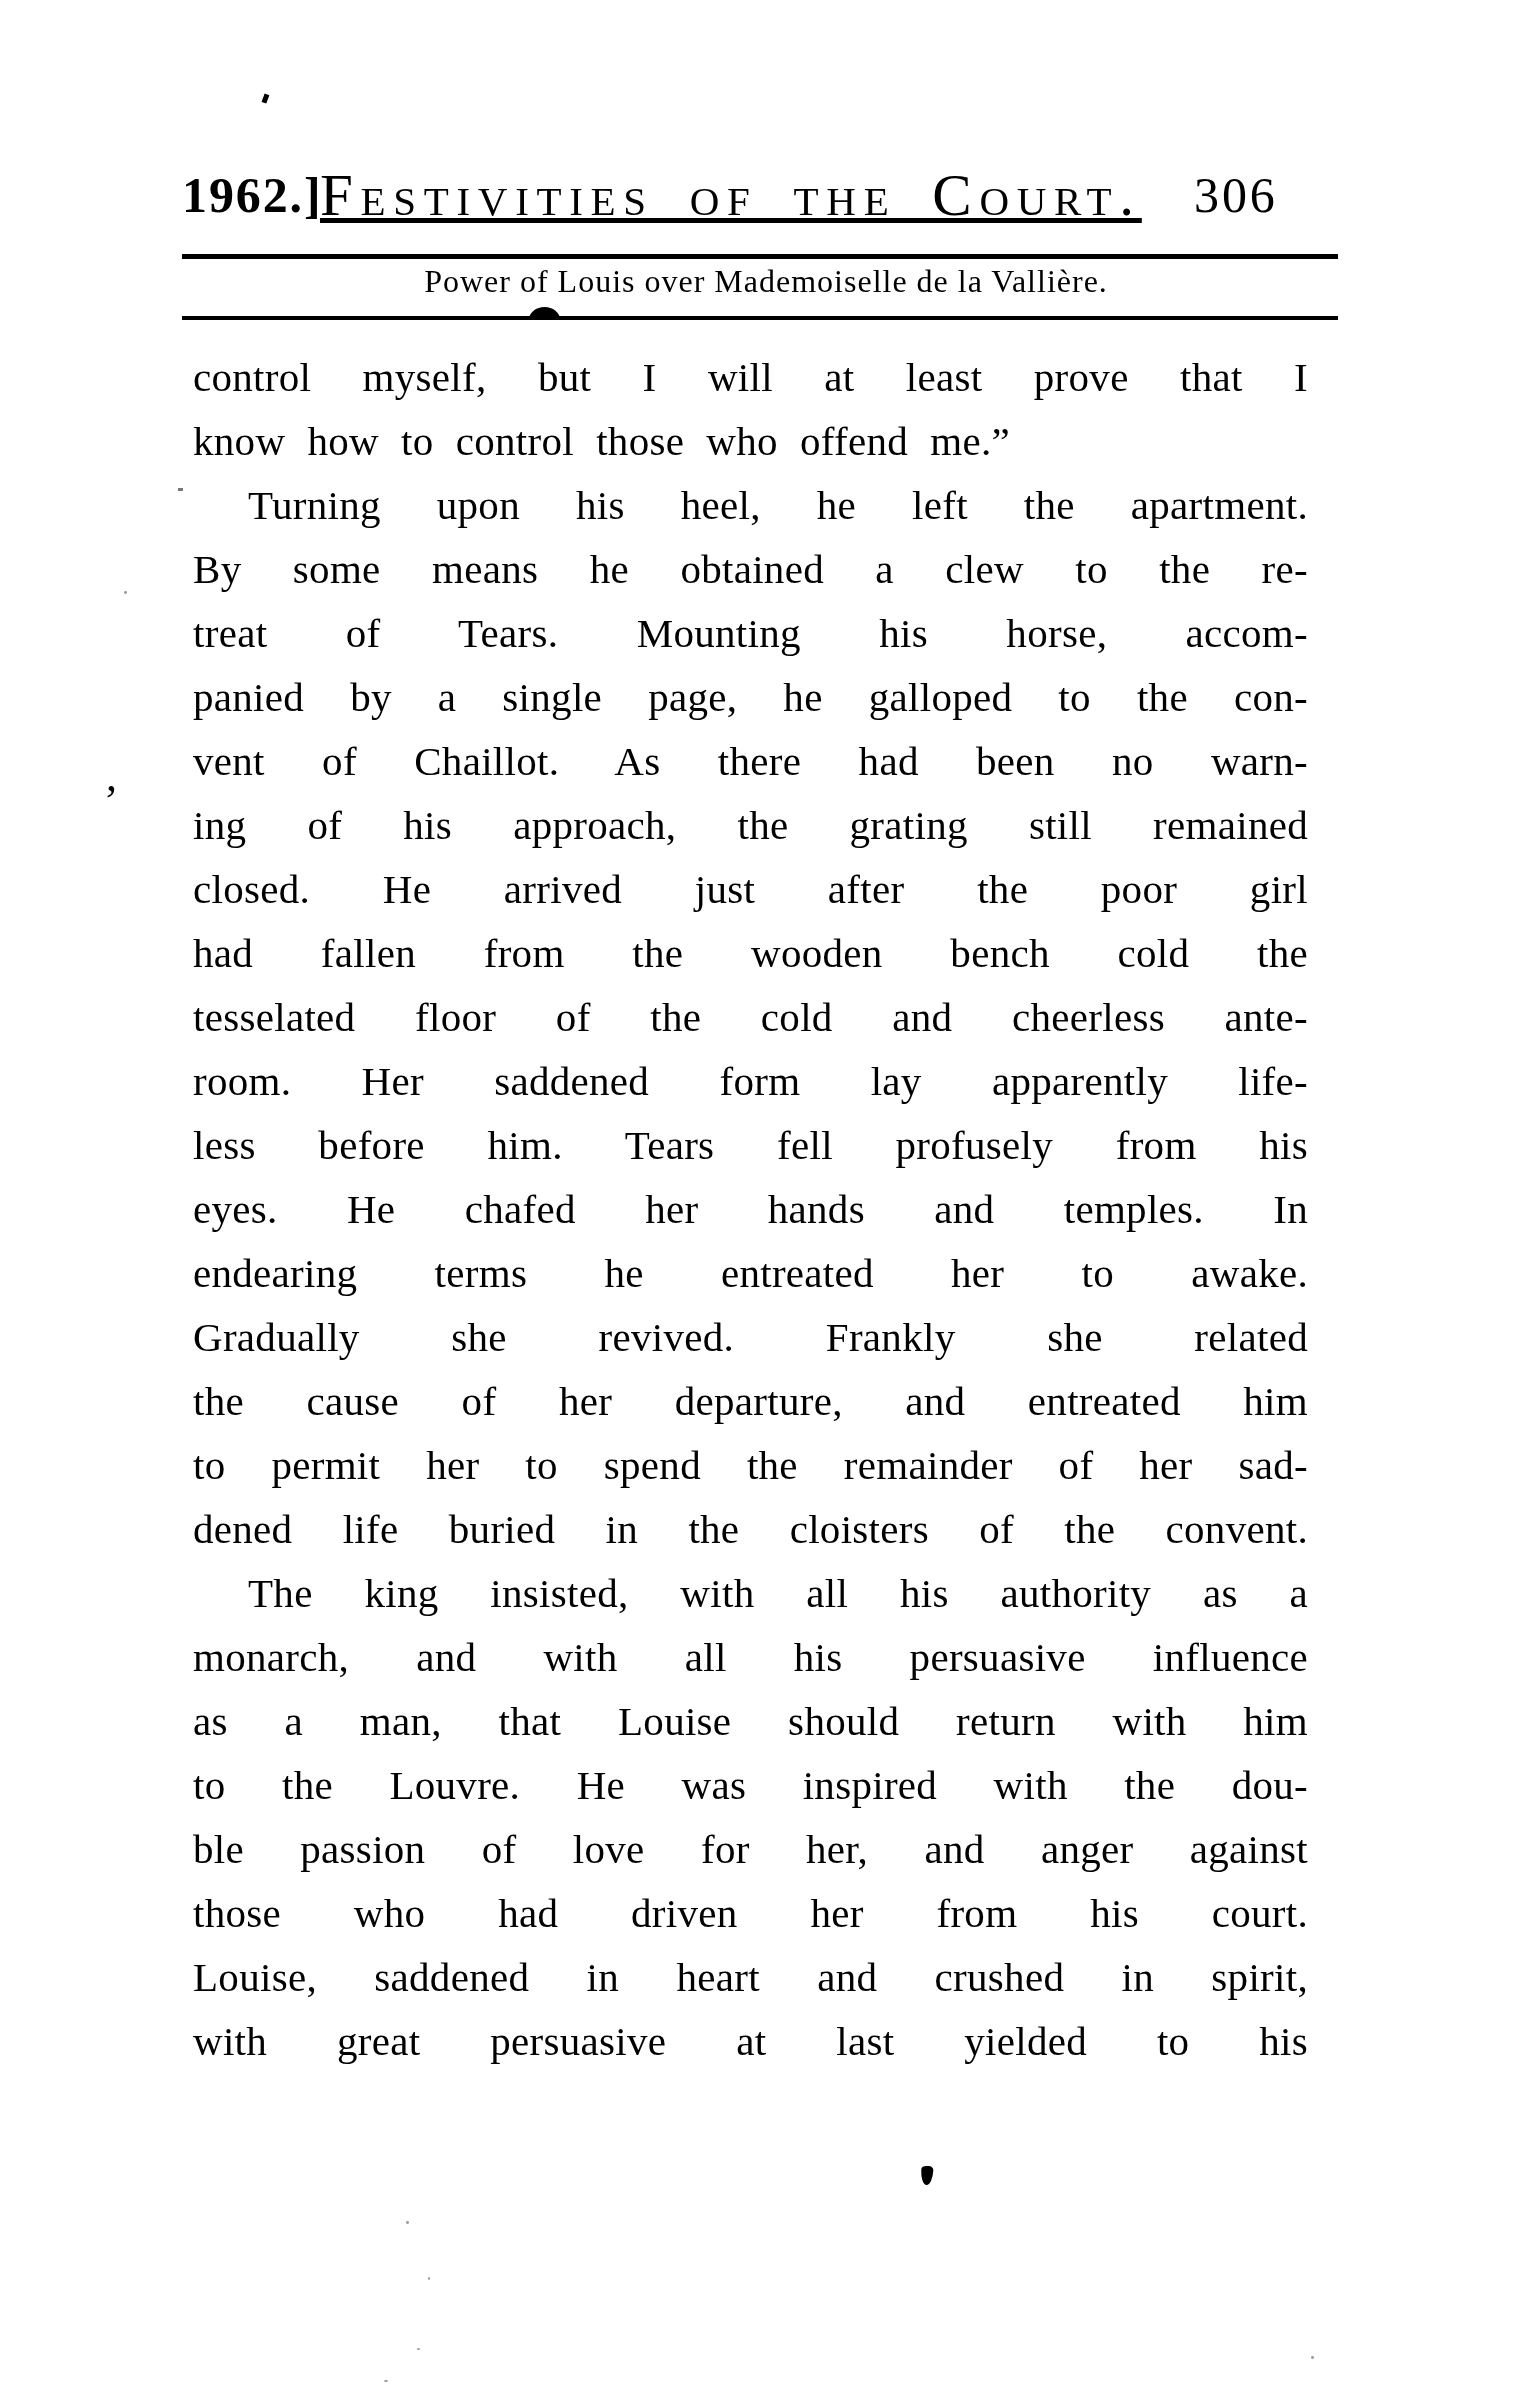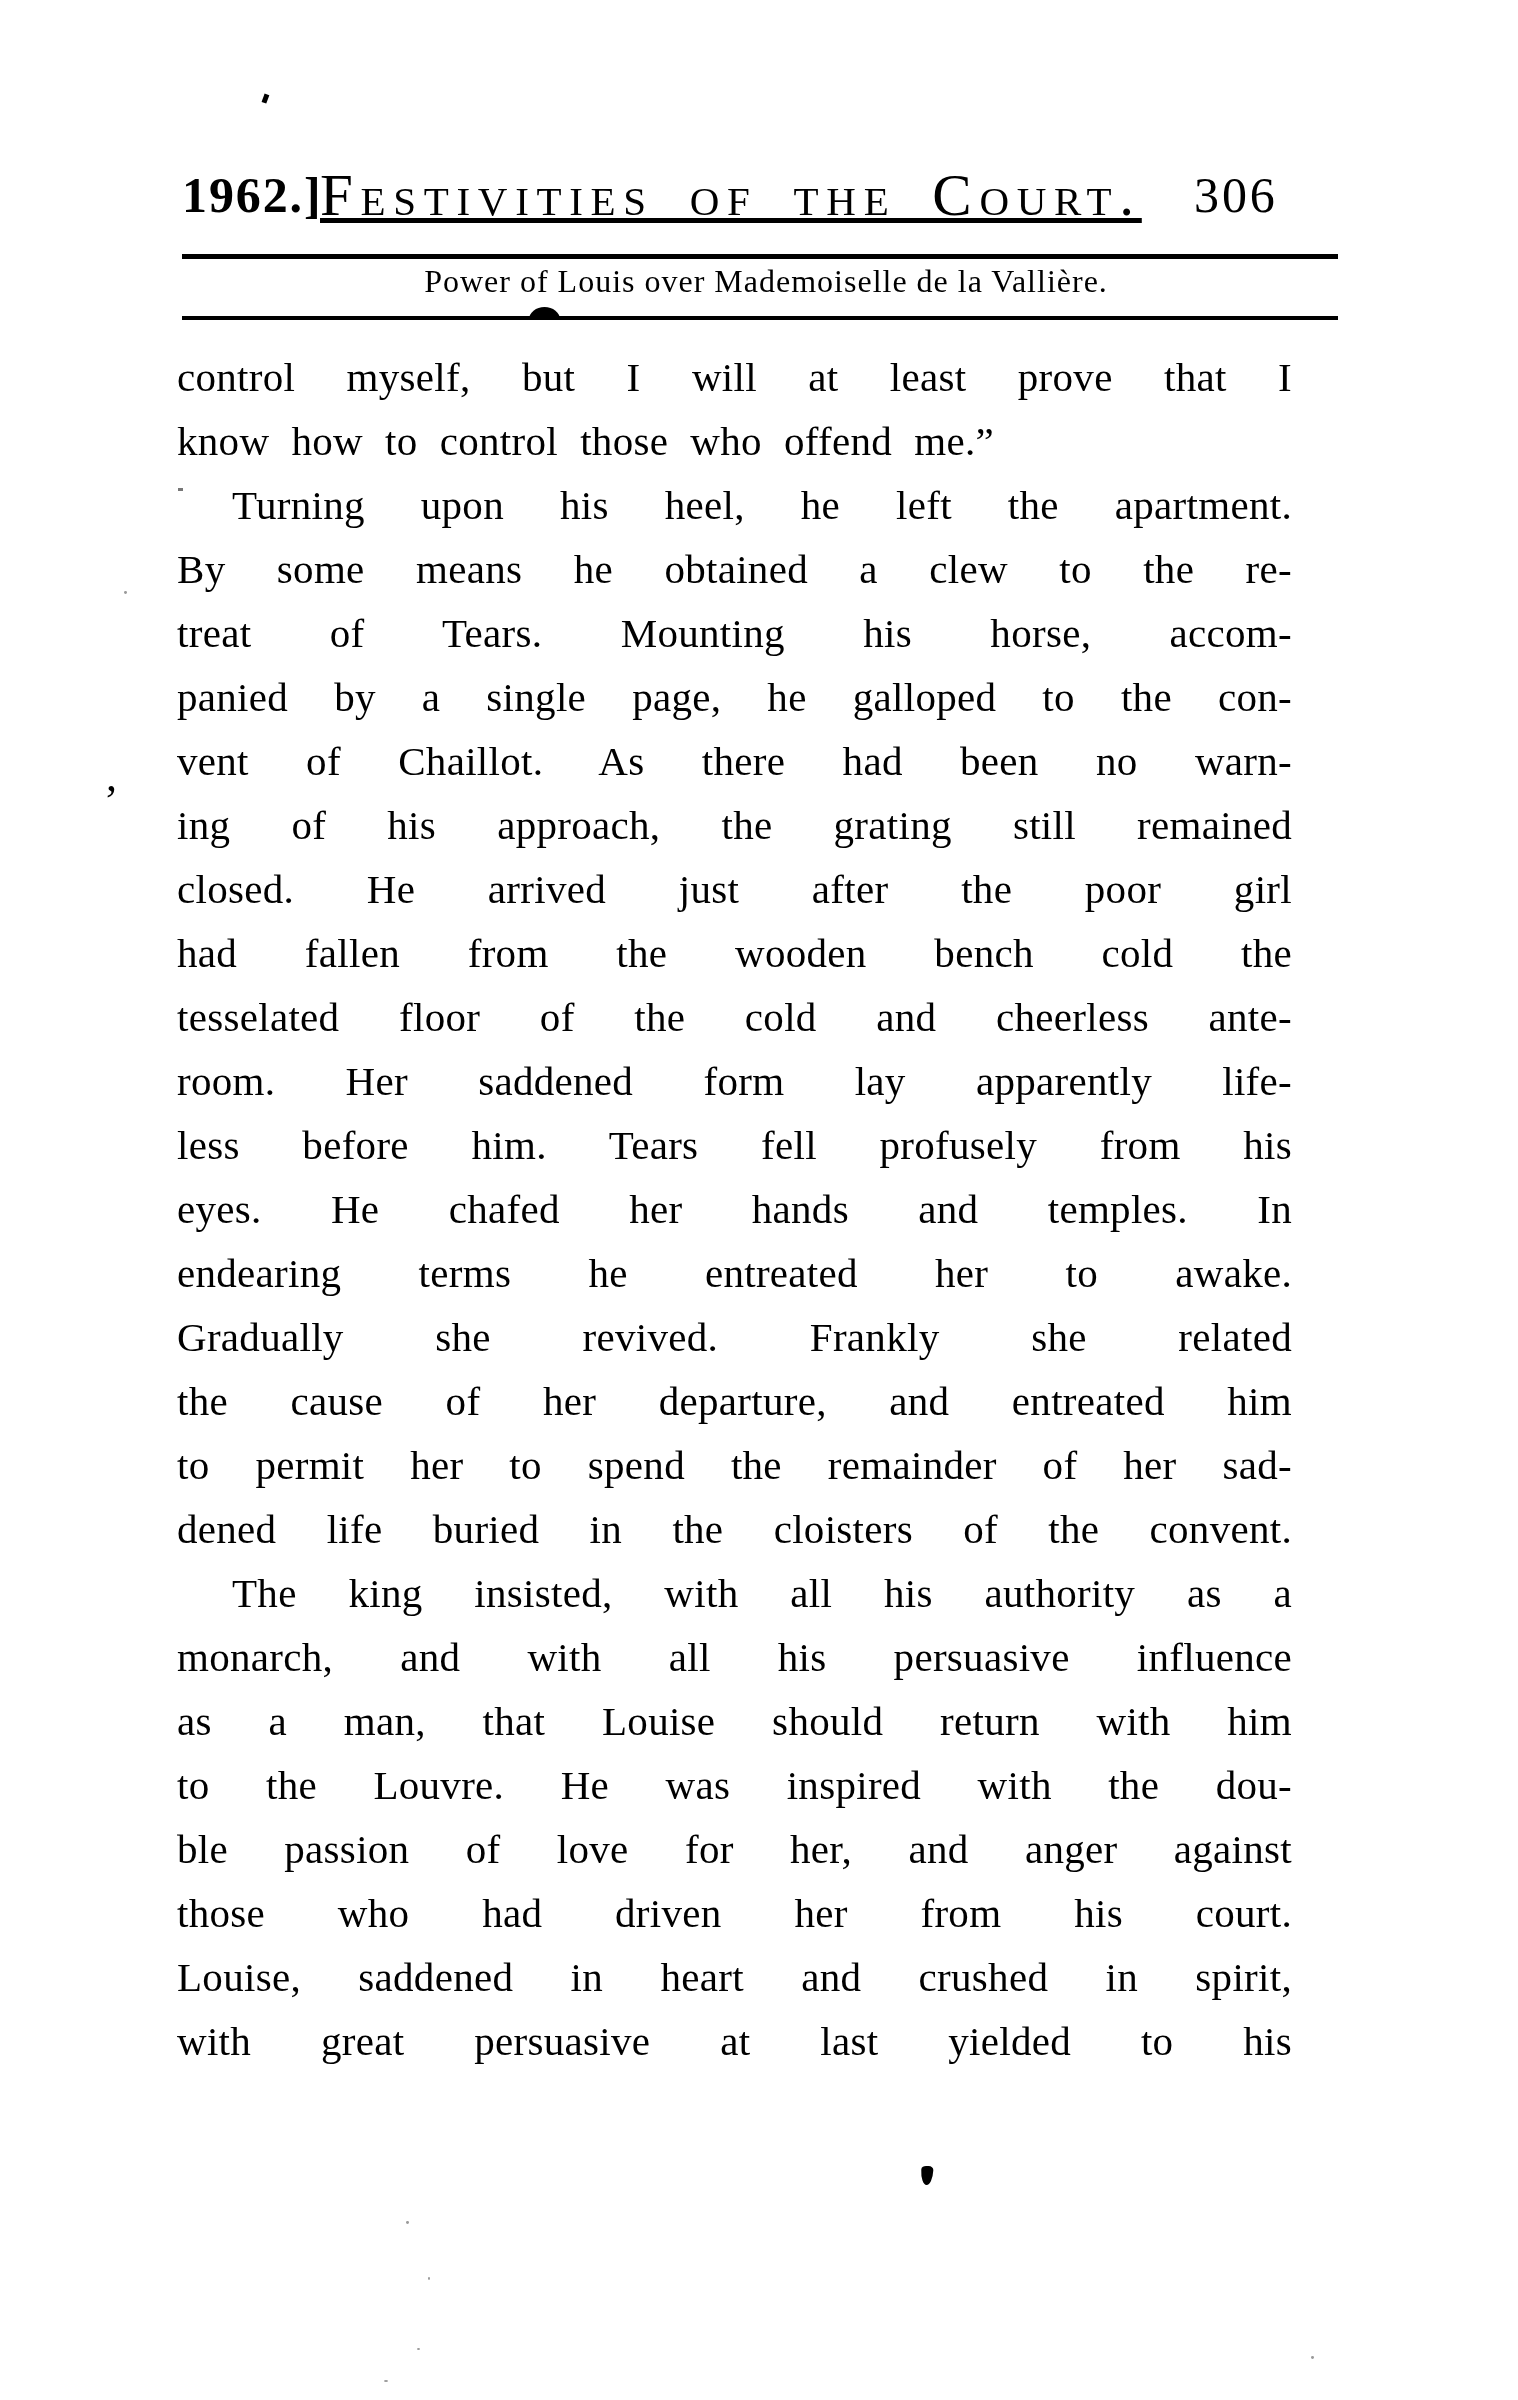--- a/index.html
+++ b/index.html
@@ -33,21 +33,21 @@
   .rule2-bump {
     position:absolute; left:529px; top:307px; width:31px; height:12.6px;
     background:#000; border-radius:50% 50% 0 0 / 100% 100% 0 0;
   }
   .running-head {
     position:absolute; left:182px; top:262px; width:1168px;
     text-align:center; font-size:32px; line-height:39px; letter-spacing:1px;
   }
   
   .body-text {
-    position:absolute; left:177px; top:345px; width:1115px;
+    position:absolute; left:193px; top:345px; width:1115px;
     font-size:41px; line-height:64px; letter-spacing:0.3px;
   }
   .line { text-align:justify; text-align-last:justify; white-space:normal; }
   .line.short { text-align-last:left; word-spacing:11.6px; }
   .line.indent { text-indent:55px; }
   
   .margin-comma {
     position:absolute; left:106px; top:755px;
     font-size:44px; line-height:44px;
   }

